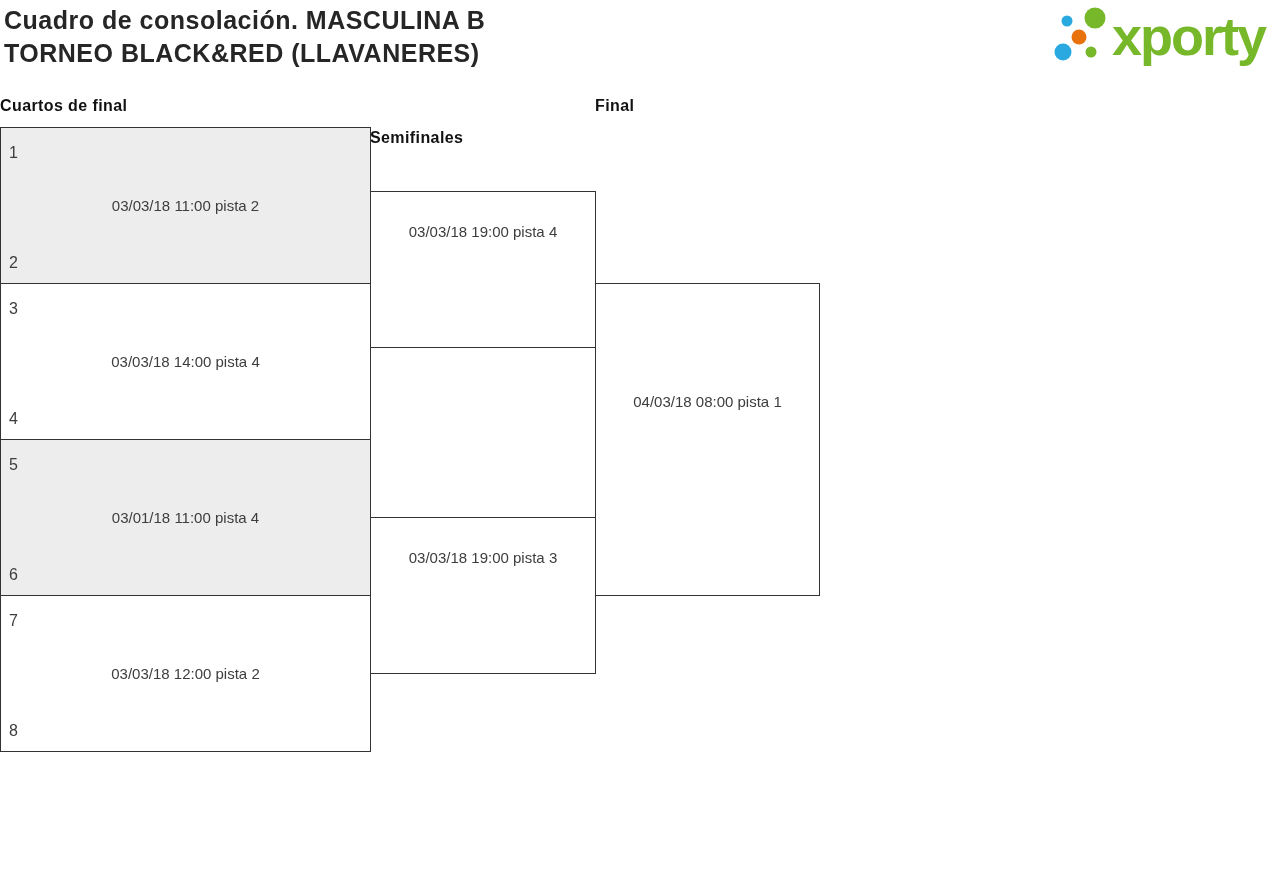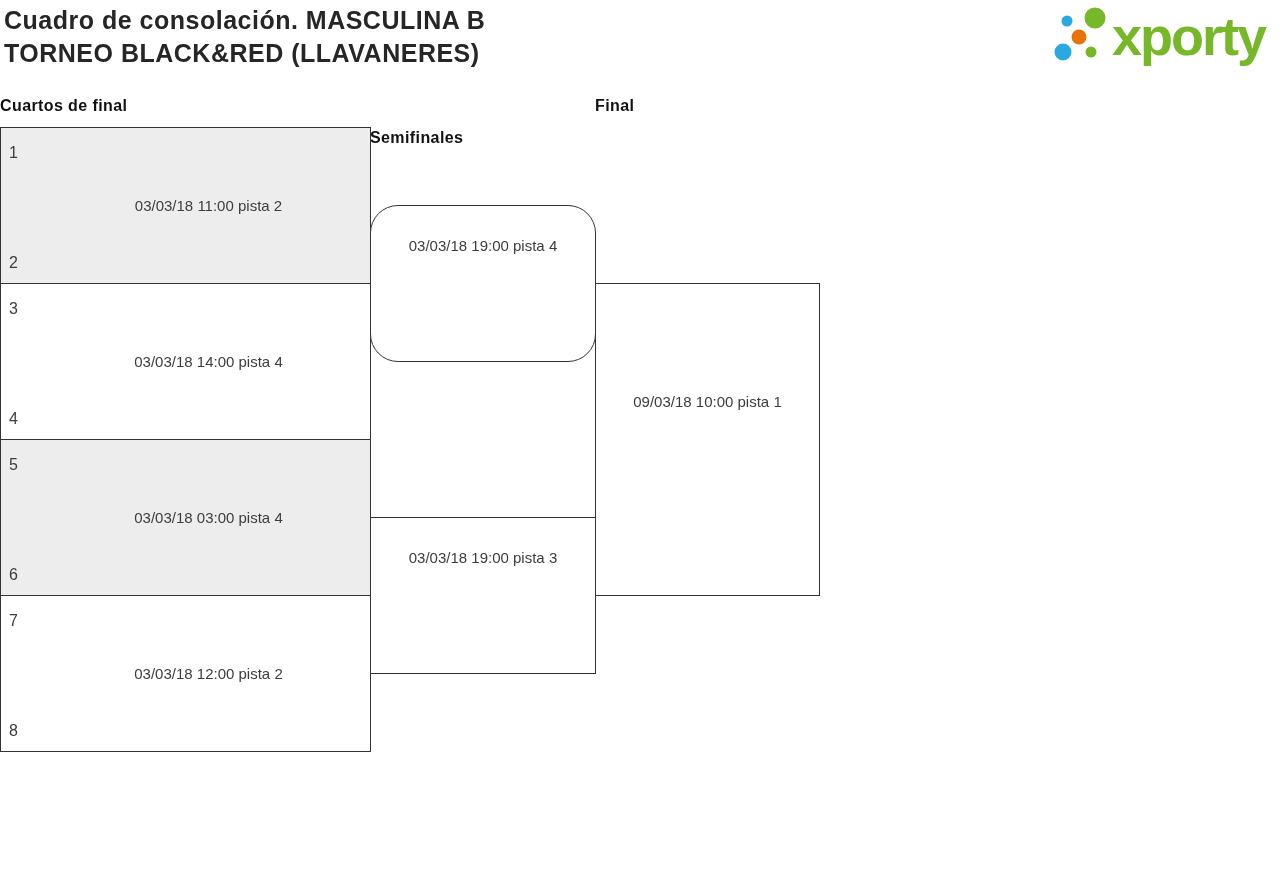--- a/index.html
+++ b/index.html
@@ -40,35 +40,35 @@
     box-sizing:border-box;
     background:#ffffff;
   }
   .shaded{background:#ededed;}
   .qf{left:0;width:371px;height:157px;}
   .qf1{top:127px;}
   .qf2{top:283px;}
   .qf3{top:439px;}
   .qf4{top:595px;}
   .sf{left:370px;width:226px;height:157px;}
-  .sf1{top:205px;border-radius:28px;}
+  .sf1{top:191px;}
   .sf2{top:517px;}
   .final{left:595px;top:283px;width:225px;height:313px;}
   .seed{
     position:absolute;left:8px;
     font-size:16px;color:#3d3d3d;line-height:16px;
   }
   .seed-top{top:17px;}
   .seed-bottom{bottom:12px;}
   .sched{
     position:absolute;left:0;width:100%;
     text-align:center;
     font-size:15px;color:#3d3d3d;line-height:15px;
   }
-  .qf .sched{top:70px;padding-left:23px;}
+  .qf .sched{top:70px;}
   .sf .sched{top:32px;}
   .final .sched{top:110px;}
 </style>
 </head>
 <body>
 
 <div class="page">
 
   <div class="title">
     <div>Cuadro de consolación. MASCULINA B</div>
@@ -93,33 +93,33 @@
     <div class="sched">03/03/18 11:00 pista 2</div>
     <span class="seed seed-bottom">2</span>
   </div>
   <div class="box qf qf2">
     <span class="seed seed-top">3</span>
     <div class="sched">03/03/18 14:00 pista 4</div>
     <span class="seed seed-bottom">4</span>
   </div>
   <div class="box qf qf3 shaded">
     <span class="seed seed-top">5</span>
-    <div class="sched">03/03/18 03:00 pista 4</div>
+    <div class="sched">03/01/18 11:00 pista 4</div>
     <span class="seed seed-bottom">6</span>
   </div>
   <div class="box qf qf4">
     <span class="seed seed-top">7</span>
     <div class="sched">03/03/18 12:00 pista 2</div>
     <span class="seed seed-bottom">8</span>
   </div>
 
   <div class="box sf sf1">
     <div class="sched">03/03/18 19:00 pista 4</div>
   </div>
   <div class="box sf sf2">
     <div class="sched">03/03/18 19:00 pista 3</div>
   </div>
 
   <div class="box final">
-    <div class="sched">09/03/18 10:00 pista 1</div>
+    <div class="sched">04/03/18 08:00 pista 1</div>
   </div>
 
 </div>
 
 </body></html>

